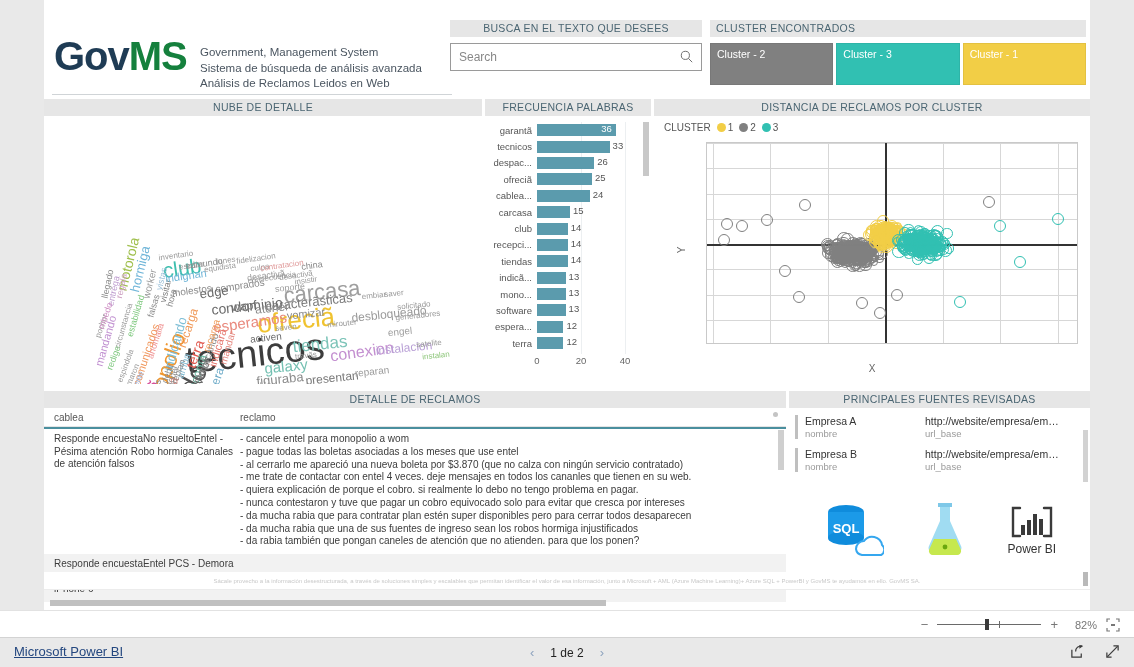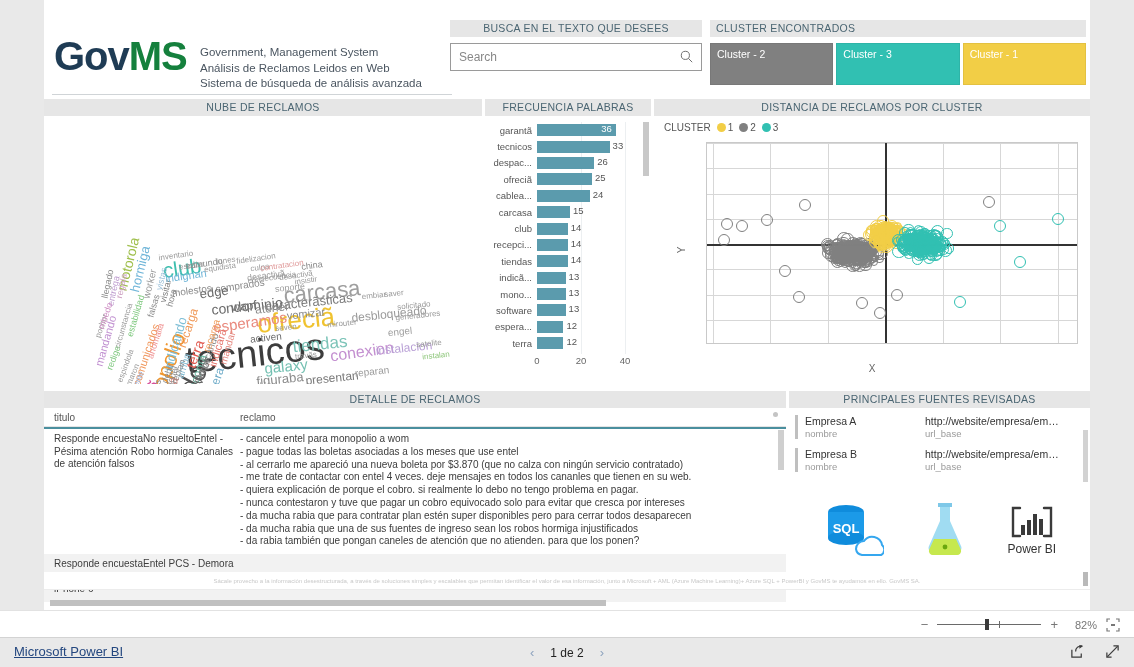--- a/index.html
+++ b/index.html
@@ -146,22 +146,22 @@
 
   <div class="canvas">
 
     <div class="hdr">
       <div class="logo">
         <span class="gov">Gov</span><span class="ms">MS</span>
       </div>
       <div class="logo-rule"></div>
       <div class="tagline">
         <div>Government, Management System</div>
+        <div>Sistema de búsqueda de análisis avanzada</div>
         <div>Análisis de Reclamos Leidos en Web</div>
-        <div>Sistema de búsqueda de análisis avanzada</div>
       </div>
 
       <div class="search-box">
         <div class="panel-title">BUSCA EN EL TEXTO QUE DESEES</div>
         <div class="search-field">
           <input type="text" placeholder="Search" style="">
           <span>
             <svg width="13" height="13" viewBox="0 0 16 16">
                 <circle cx="6.6" cy="6.6" r="5" fill="none" stroke="#6b6b6b" stroke-width="1.2"></circle>
                 <line x1="10.3" y1="10.3" x2="15" y2="15" stroke="#6b6b6b" stroke-width="1.2"></line>
@@ -182,21 +182,21 @@
           <div class="ctile" style="background: rgb(128, 128, 128);"><span>Cluster - 2</span></div>
           <div class="ctile" style="background: rgb(49, 192, 178);"><span>Cluster - 3</span></div>
           <div class="ctile" style="background: rgb(242, 206, 70);"><span>Cluster - 1</span></div>
         </div>
       </div>
     </div>
 
     <div class="viz-row">
 
       <div class="viz-wc">
-        <div class="panel-title">NUBE DE RECLAMOS</div>
+        <div class="panel-title">NUBE DE DETALLE</div>
         <div class="wc-body" id="wc-body">
             <span class="wc-word" style="left: 211px; top: 237px; font-size: 38px; color: rgb(61, 61, 61); transform: translate(-50%, -50%) rotate(-6deg);">tecnicos</span>
             <span class="wc-word" style="left: 130px; top: 300px; font-size: 28px; color: rgb(79, 79, 79); transform: translate(-50%, -50%) rotate(-62deg);">cableado</span>
             <span class="wc-word" style="left: 252px; top: 204px; font-size: 26px; color: rgb(240, 195, 48); transform: translate(-50%, -50%) rotate(-6deg);">ofreciã</span>
             <span class="wc-word" style="left: 118px; top: 265px; font-size: 22px; color: rgb(240, 150, 45); transform: translate(-50%, -50%) rotate(-70deg);">monopolio</span>
             <span class="wc-word" style="left: 93px; top: 298px; font-size: 20px; color: rgb(214, 79, 154); transform: translate(-50%, -50%) rotate(-58deg);">recepciã</span>
             <span class="wc-word" style="left: 278px; top: 176px; font-size: 22px; color: rgb(158, 158, 158); transform: translate(-50%, -50%) rotate(-6deg);">carcasa</span>
             <span class="wc-word" style="left: 138px; top: 152px; font-size: 21px; color: rgb(60, 191, 174); transform: translate(-50%, -50%) rotate(-8deg);">club</span>
             <span class="wc-word" style="left: 276px; top: 228px; font-size: 17px; color: rgb(124, 196, 184); transform: translate(-50%, -50%) rotate(-6deg);">tiendas</span>
             <span class="wc-word" style="left: 215px; top: 277px; font-size: 17px; color: rgb(90, 90, 90); transform: translate(-50%, -50%) rotate(-6deg);">software</span>
@@ -1245,21 +1245,21 @@
             </div>
           <div class="axlabel-x">X</div>
         </div>
       </div>
     </div>
 
     <div class="detail">
       <div class="panel-title">DETALLE DE RECLAMOS</div>
       <div class="dt-body">
         <div class="dt-head">
-          <div class="c1">titulo</div>
+          <div class="c1">cablea</div>
           <div class="c2">reclamo</div>
         </div>
         <div class="dt-rule"></div>
         <div class="dt-row">
           <div class="c1">Responde encuestaNo resueltoEntel - Pésima atención Robo hormiga Canales de atención falsos</div>
           <div class="c2" id="reclamo-lines">
               <div>- cancele entel para monopolio a wom</div>
               <div>- pague todas las boletas asociadas a los meses que use entel</div>
               <div>- al cerrarlo me apareció una nueva boleta por $3.870 (que no calza con ningún servicio contratado)</div>
               <div>- me trate de contactar con entel 4 veces. deje mensajes en todos los cananles que tienen en su web.</div>

